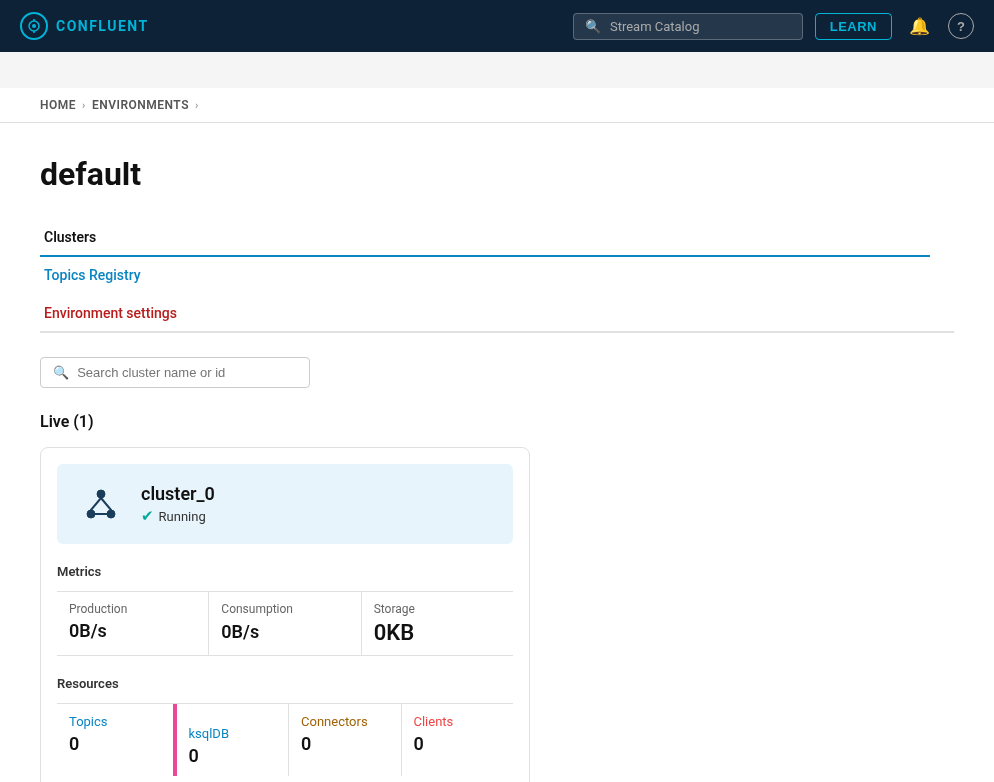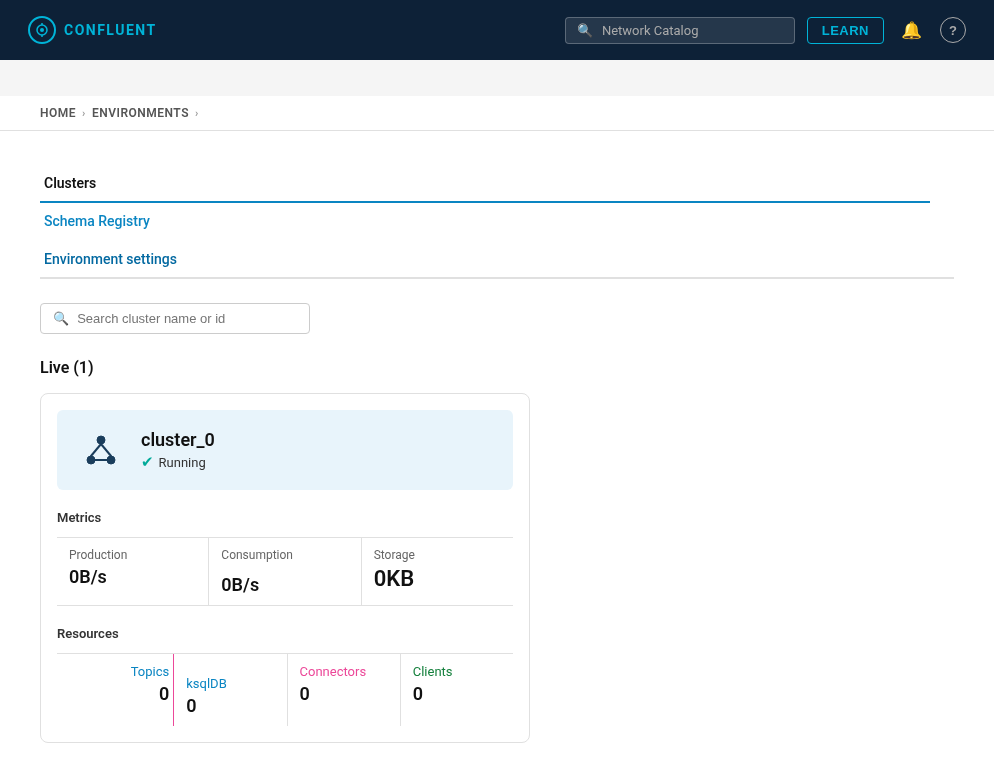--- a/index.html
+++ b/index.html
@@ -1,59 +1,60 @@
 <!DOCTYPE html>
 <html><head>
   <meta charset="utf-8">
   <style>
     * { box-sizing: border-box; margin: 0; padding: 0; }
     body { font-family: -apple-system, BlinkMacSystemFont, 'Segoe UI', Roboto, sans-serif; background: #f5f5f5; color: #333; }
   </style>
 </head>
 <body>
 
-<header style="background:#0d2137;display:flex;align-items:center;padding:0 28px;height:60px;gap:12px;">
+<header style="background:#0d2137;display:flex;align-items:center;padding:0 20px;height:52px;gap:12px;">
   <div style="display:flex;align-items:center;gap:8px;">
     <div style="width:28px;height:28px;border:2px solid #00b4d8;border-radius:50%;display:flex;align-items:center;justify-content:center;">
       <svg width="14" height="14" viewBox="0 0 14 14" fill="none">
         <circle cx="7" cy="7" r="5" stroke="#00b4d8" stroke-width="1.5" fill="none"></circle>
         <circle cx="7" cy="7" r="2" fill="#00b4d8"></circle>
         <line x1="7" y1="2" x2="7" y2="0" stroke="#00b4d8" stroke-width="1.5"></line>
         <line x1="7" y1="12" x2="7" y2="14" stroke="#00b4d8" stroke-width="1.5"></line>
       </svg>
     </div>
     <span style="color:#00b4d8;font-weight:700;font-size:14px;letter-spacing:1.5px;">CONFLUENT</span>
   </div>
   <div style="flex:1;"></div>
   <div style="display:flex;align-items:center;background:rgba(255,255,255,0.1);border:1px solid rgba(255,255,255,0.25);border-radius:4px;padding:5px 12px;gap:8px;width:230px;cursor:text;">
     <span style="color:#aaa;font-size:13px;">🔍</span>
-    <span style="color:#aaa;font-size:13px;">Network Catalog</span>
+    <span style="color:#aaa;font-size:13px;">Stream Catalog</span>
   </div>
   <button style="background:transparent;border:1px solid #00b4d8;color:#00b4d8;padding:5px 14px;border-radius:4px;font-size:13px;font-weight:700;cursor:pointer;letter-spacing:0.5px;">LEARN</button>
   <button style="background:transparent;border:none;color:#aaa;font-size:17px;cursor:pointer;display:flex;align-items:center;justify-content:center;width:32px;height:32px;">
     <span>🔔</span>
   </button>
   <button style="background:transparent;border:1px solid #aaa;color:#aaa;font-size:13px;cursor:pointer;display:flex;align-items:center;justify-content:center;width:26px;height:26px;border-radius:50%;font-weight:600;">
     <span>?</span>
   </button>
 </header>
 
 <nav style="background:#fff;border-bottom:1px solid #e0e0e0;padding:10px 40px;display:flex;align-items:center;gap:6px;font-size:12px;color:#555;font-weight:600;letter-spacing:0.5px;margin-top:36px;">
   <span style="cursor:pointer;">HOME</span>
   <span style="color:#999;font-size:11px;">›</span>
   <span style="cursor:pointer;">ENVIRONMENTS</span>
   <span style="color:#999;font-size:11px;">›</span>
 </nav>
 
 <main style="background:#fff;padding:32px 40px 40px;">
+  <h1 style="font-size:32px;font-weight:700;color:#111;margin-bottom:24px;">default</h1>
 
   <div style="display:flex;border-bottom:2px solid #e0e0e0;margin-bottom:24px;flex-direction:column;">
     <span style="padding:10px 4px;margin-right:24px;font-size:14px;cursor:pointer;color:#111;border-bottom:2px solid #0a85c2;font-weight:600;position:relative;top:2px;">Clusters</span>
-    <span style="padding:10px 4px;margin-right:24px;font-size:14px;cursor:pointer;color:#0a85c2;font-weight:500;border-bottom:2px solid transparent;position:relative;top:2px;">Schema Registry</span>
-    <span style="padding:10px 4px;font-size:14px;cursor:pointer;color:#0369a1;font-weight:500;border-bottom:2px solid transparent;position:relative;top:2px;">Environment settings</span>
+    <span style="padding:10px 4px;margin-right:24px;font-size:14px;cursor:pointer;color:#0a85c2;font-weight:500;border-bottom:2px solid transparent;position:relative;top:2px;">Topics Registry</span>
+    <span style="padding:10px 4px;font-size:14px;cursor:pointer;color:#b91c1c;font-weight:500;border-bottom:2px solid transparent;position:relative;top:2px;">Environment settings</span>
   </div>
 
   <div style="margin-bottom:24px;">
     <div style="display:flex;align-items:center;border:1px solid #ccc;border-radius:4px;padding:7px 12px;width:270px;gap:8px;background:#fff;">
       <span style="color:#999;font-size:13px;">🔍</span>
       <input type="text" style="border: none; outline: none; font-size: 13px; color: rgb(85, 85, 85); width: 100%; background: transparent;" placeholder="Search cluster name or id">
     </div>
   </div>
 
   <h2 style="font-size:16px;font-weight:600;color:#111;margin-bottom:16px;">Live (1)</h2>
@@ -82,45 +83,45 @@
     </div>
 
     <div style="margin-bottom:20px;">
       <div style="font-size:13px;font-weight:600;color:#333;margin-bottom:12px;">Metrics</div>
       <div style="display:flex;border-top:1px solid #e0e0e0;border-bottom:1px solid #e0e0e0;">
         <div style="flex:1;padding:10px 0 10px 12px;border-right:1px solid #e0e0e0;">
           <div style="font-size:12px;color:#666;margin-bottom:4px;">Production</div>
           <div style="font-size:18px;font-weight:600;color:#111;">0B/s</div>
         </div>
         <div style="flex:1;padding:10px 0 10px 12px;border-right:1px solid #e0e0e0;">
-          <div style="font-size:12px;color:#666;margin-bottom:12px;">Consumption</div>
+          <div style="font-size:12px;color:#666;margin-bottom:5px;">Consumption</div>
           <div style="font-size:18px;font-weight:600;color:#111;">0B/s</div>
         </div>
         <div style="flex:1;padding:10px 0 10px 12px;">
           <div style="font-size:12px;color:#666;margin-bottom:4px;">Storage</div>
           <div style="font-size:22px;font-weight:600;color:#111;">0KB</div>
         </div>
       </div>
     </div>
 
     <div>
       <div style="font-size:13px;font-weight:600;color:#333;margin-bottom:12px;">Resources</div>
       <div style="display:flex;border-top:1px solid #e0e0e0;">
-        <div style="flex:1;padding:10px 4px 10px 12px;border-right:1px solid #ec4899;text-align:right;">
+        <div style="flex:1;padding:10px 4px 10px 12px;border-right:4px solid #ec4899;">
           <div style="font-size:13px;color:#0a85c2;cursor:pointer;margin-bottom:4px;">Topics</div>
           <div style="font-size:18px;font-weight:600;color:#111;">0</div>
         </div>
         <div style="flex:1;padding:10px 0 10px 12px;border-right:1px solid #e0e0e0;">
           <div style="font-size:13px;color:#0a85c2;cursor:pointer;margin-bottom:4px;margin-top:12px;">ksqlDB</div>
           <div style="font-size:18px;font-weight:600;color:#111;">0</div>
         </div>
         <div style="flex:1;padding:10px 0 10px 12px;border-right:1px solid #e0e0e0;">
-          <div style="font-size:13px;color:#ec4899;cursor:pointer;margin-bottom:4px;">Connectors</div>
+          <div style="font-size:13px;color:#a16207;cursor:pointer;margin-bottom:4px;">Connectors</div>
           <div style="font-size:18px;font-weight:600;color:#111;">0</div>
         </div>
         <div style="flex:1;padding:10px 0 10px 12px;">
-          <div style="font-size:13px;color:#15803d;cursor:pointer;margin-bottom:4px;">Clients</div>
+          <div style="font-size:13px;color:#ef4444;cursor:pointer;margin-bottom:4px;">Clients</div>
           <div style="font-size:18px;font-weight:600;color:#111;">0</div>
         </div>
       </div>
     </div>
   </div>
 </main>
 
 </body></html>

